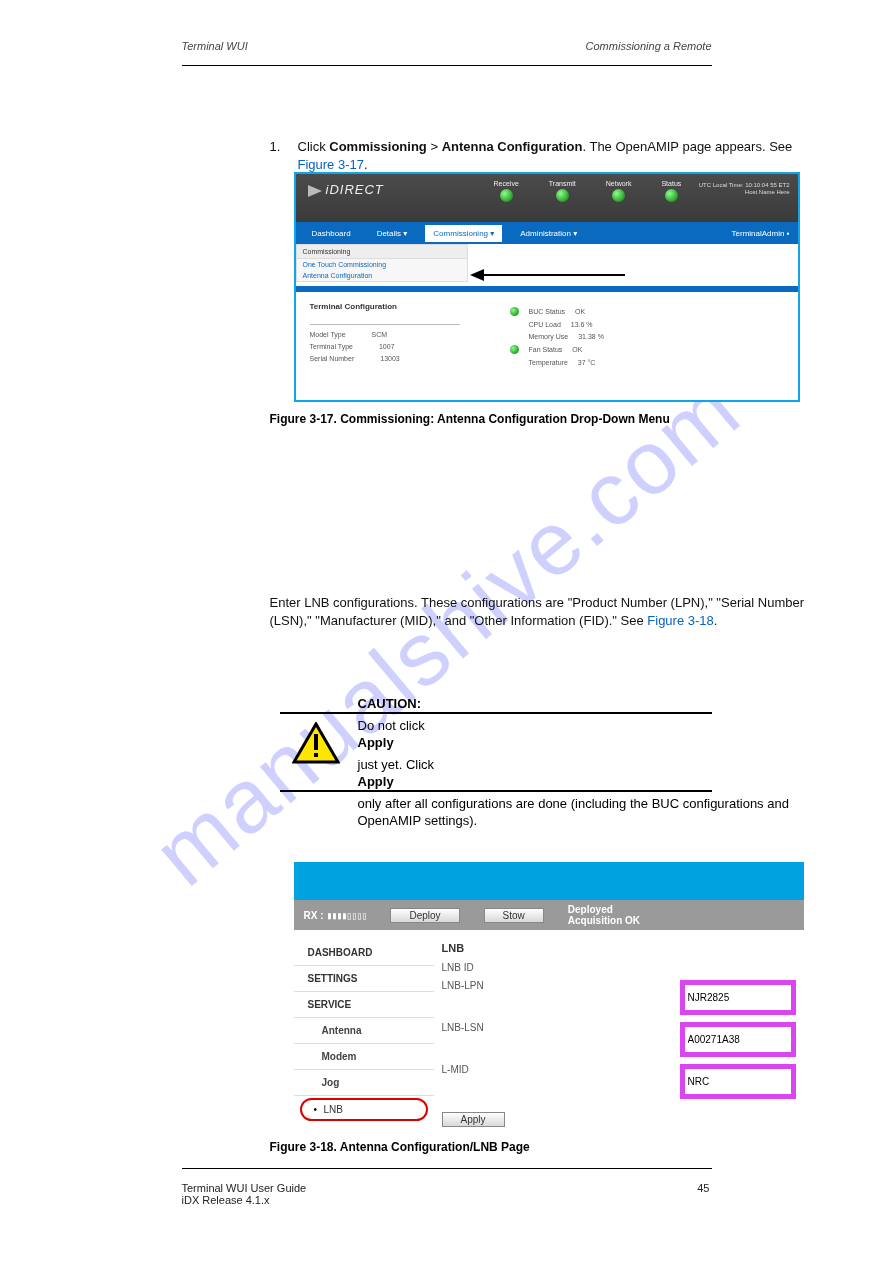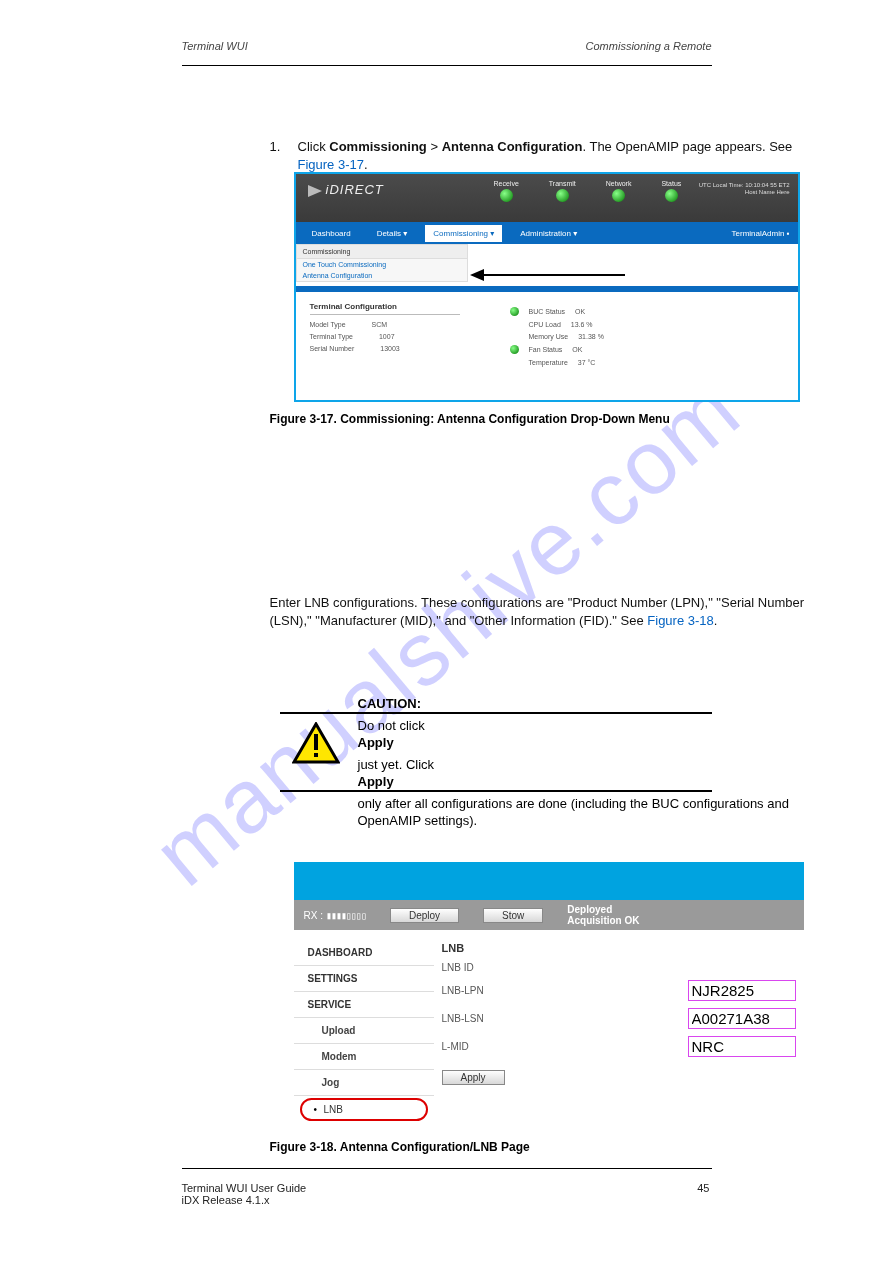--- a/index.html
+++ b/index.html
@@ -33,45 +33,45 @@
   .fig1 .clock{position:absolute;right:8px;top:8px;color:#ddd;font-size:6px;text-align:right;line-height:1.2}
   .fig1 .nav{height:22px;background:#0a6abf;display:flex;align-items:center;padding:0 8px;color:#fff;font-size:8px;gap:10px}
   .fig1 .nav .tab{padding:4px 8px}
   .fig1 .nav .tab.active{background:#fff;color:#0a6abf}
   .fig1 .nav .spacer{flex:1}
   .fig1 .drop{position:absolute;left:0;top:70px;width:170px;background:#f7f7f7;border:1px solid #ddd;font-size:7px}
   .fig1 .drop .dh{background:#eee;color:#333;padding:3px 6px;border-bottom:1px solid #ddd}
   .fig1 .drop a{display:block;padding:2px 6px;color:#0a6abf;text-decoration:none}
   .fig1 .stripe{height:6px;background:#0a6abf;margin-top:42px}
   .fig1 .content{display:flex;padding:10px 14px;gap:50px}
-  .fig1 .panel-h{font-weight:bold;font-size:8px;color:#333;border-bottom:1px solid #bbb;padding-bottom:3px;margin-bottom:6px;width:150px}
+  .fig1 .panel-h{font-weight:bold;font-size:8px;color:#333;border-bottom:1px solid #bbb;padding-bottom:13px;margin-bottom:6px;width:150px}
   .fig1 .kv{display:flex;gap:26px;font-size:7px;color:#555;margin:5px 0}
   .fig1 .kv2{display:flex;align-items:center;gap:10px;font-size:7px;color:#555;margin:5px 0}
   .fig1 .dot{width:9px;height:9px;border-radius:50%;background:radial-gradient(circle at 35% 35%,#8f8,#070)}
   .fig1 .arrow{position:absolute;left:174px;top:92px}
   
   .fig2{position:absolute;left:206px;top:862px;width:510px;height:266px;background:#fff;font-size:10px;color:#333}
   .fig2 .blue{height:38px;background:#00a3e0}
   .fig2 .greybar{height:30px;background:#9a9a9a;display:flex;align-items:center;padding:0 10px;color:#fff;font-size:10px;gap:24px}
-  .fig2 .greybar .rx{font-weight:normal}
+  .fig2 .greybar .rx{font-weight:bold}
   .fig2 .sig{letter-spacing:-1px;font-family:monospace}
   .fig2 .btn{background:linear-gradient(#fefefe,#d8d8d8);border:1px solid #888;color:#333;padding:1px 18px;font-size:10px}
   .fig2 .status{color:#fff;font-weight:bold;line-height:1.15}
   .fig2 .body{display:flex}
   .fig2 .side{width:140px;padding:10px 0}
   .fig2 .side .item{padding:7px 14px;border-bottom:1px solid #ddd;font-size:10px;color:#333;font-weight:bold}
   .fig2 .side .sub{padding-left:28px;font-weight:bold;color:#444;font-size:10px}
   .fig2 .side .sel{position:relative}
   .fig2 .side .sel::before{content:"•";position:absolute;left:12px;color:#000}
   .fig2 .side .ring{border:2px solid #d00;border-radius:14px;margin:2px 6px;padding:4px 22px}
   .fig2 .main{flex:1;padding:12px 8px}
   .fig2 .main h4{margin:0 0 8px;font-size:11px}
-  .fig2 .main .row{display:flex;align-items:center;margin:7px 0;font-size:10px}
+  .fig2 .main .row{display:flex;margin:7px 0;font-size:10px}
   .fig2 .main .row .lab{width:80px;color:#555}
-  .fig2 .main .row input{width:100px;font-size:15px;border:1px solid #d946ef;padding:1px 3px;margin-left:auto}
+  .fig2 .main .row input{width:100px;font-size:10px;border:5px solid #d946ef;padding:7px 3px;margin-left:auto}
   .fig2 .apply{margin-top:6px}
 </style>
 </head>
 <body>
 <div class="page">
 
   <div class="hdr-left">Terminal WUI</div>
   <div class="hdr-right">Commissioning a Remote</div>
   <div class="hr hr-top"></div>
   <div class="hr hr-bot"></div>
@@ -192,21 +192,21 @@
       <div class="status">
         <div>Deployed</div>
           <div>Acquisition OK</div>
       </div>
     </div>
     <div class="body">
       <div class="side">
         <div class="item">DASHBOARD</div>
         <div class="item">SETTINGS</div>
         <div class="item">SERVICE</div>
-        <div class="item sub">Upload</div>
+        <div class="item sub">Antenna</div>
         <div class="item sub">Modem</div>
         <div class="item sub">Jog</div>
         <div class="ring sel">LNB</div>
       </div>
       <div class="main">
         <h4>LNB</h4>
         <div class="row">
             <span class="lab">LNB ID</span>
           </div>
         <div class="row">

